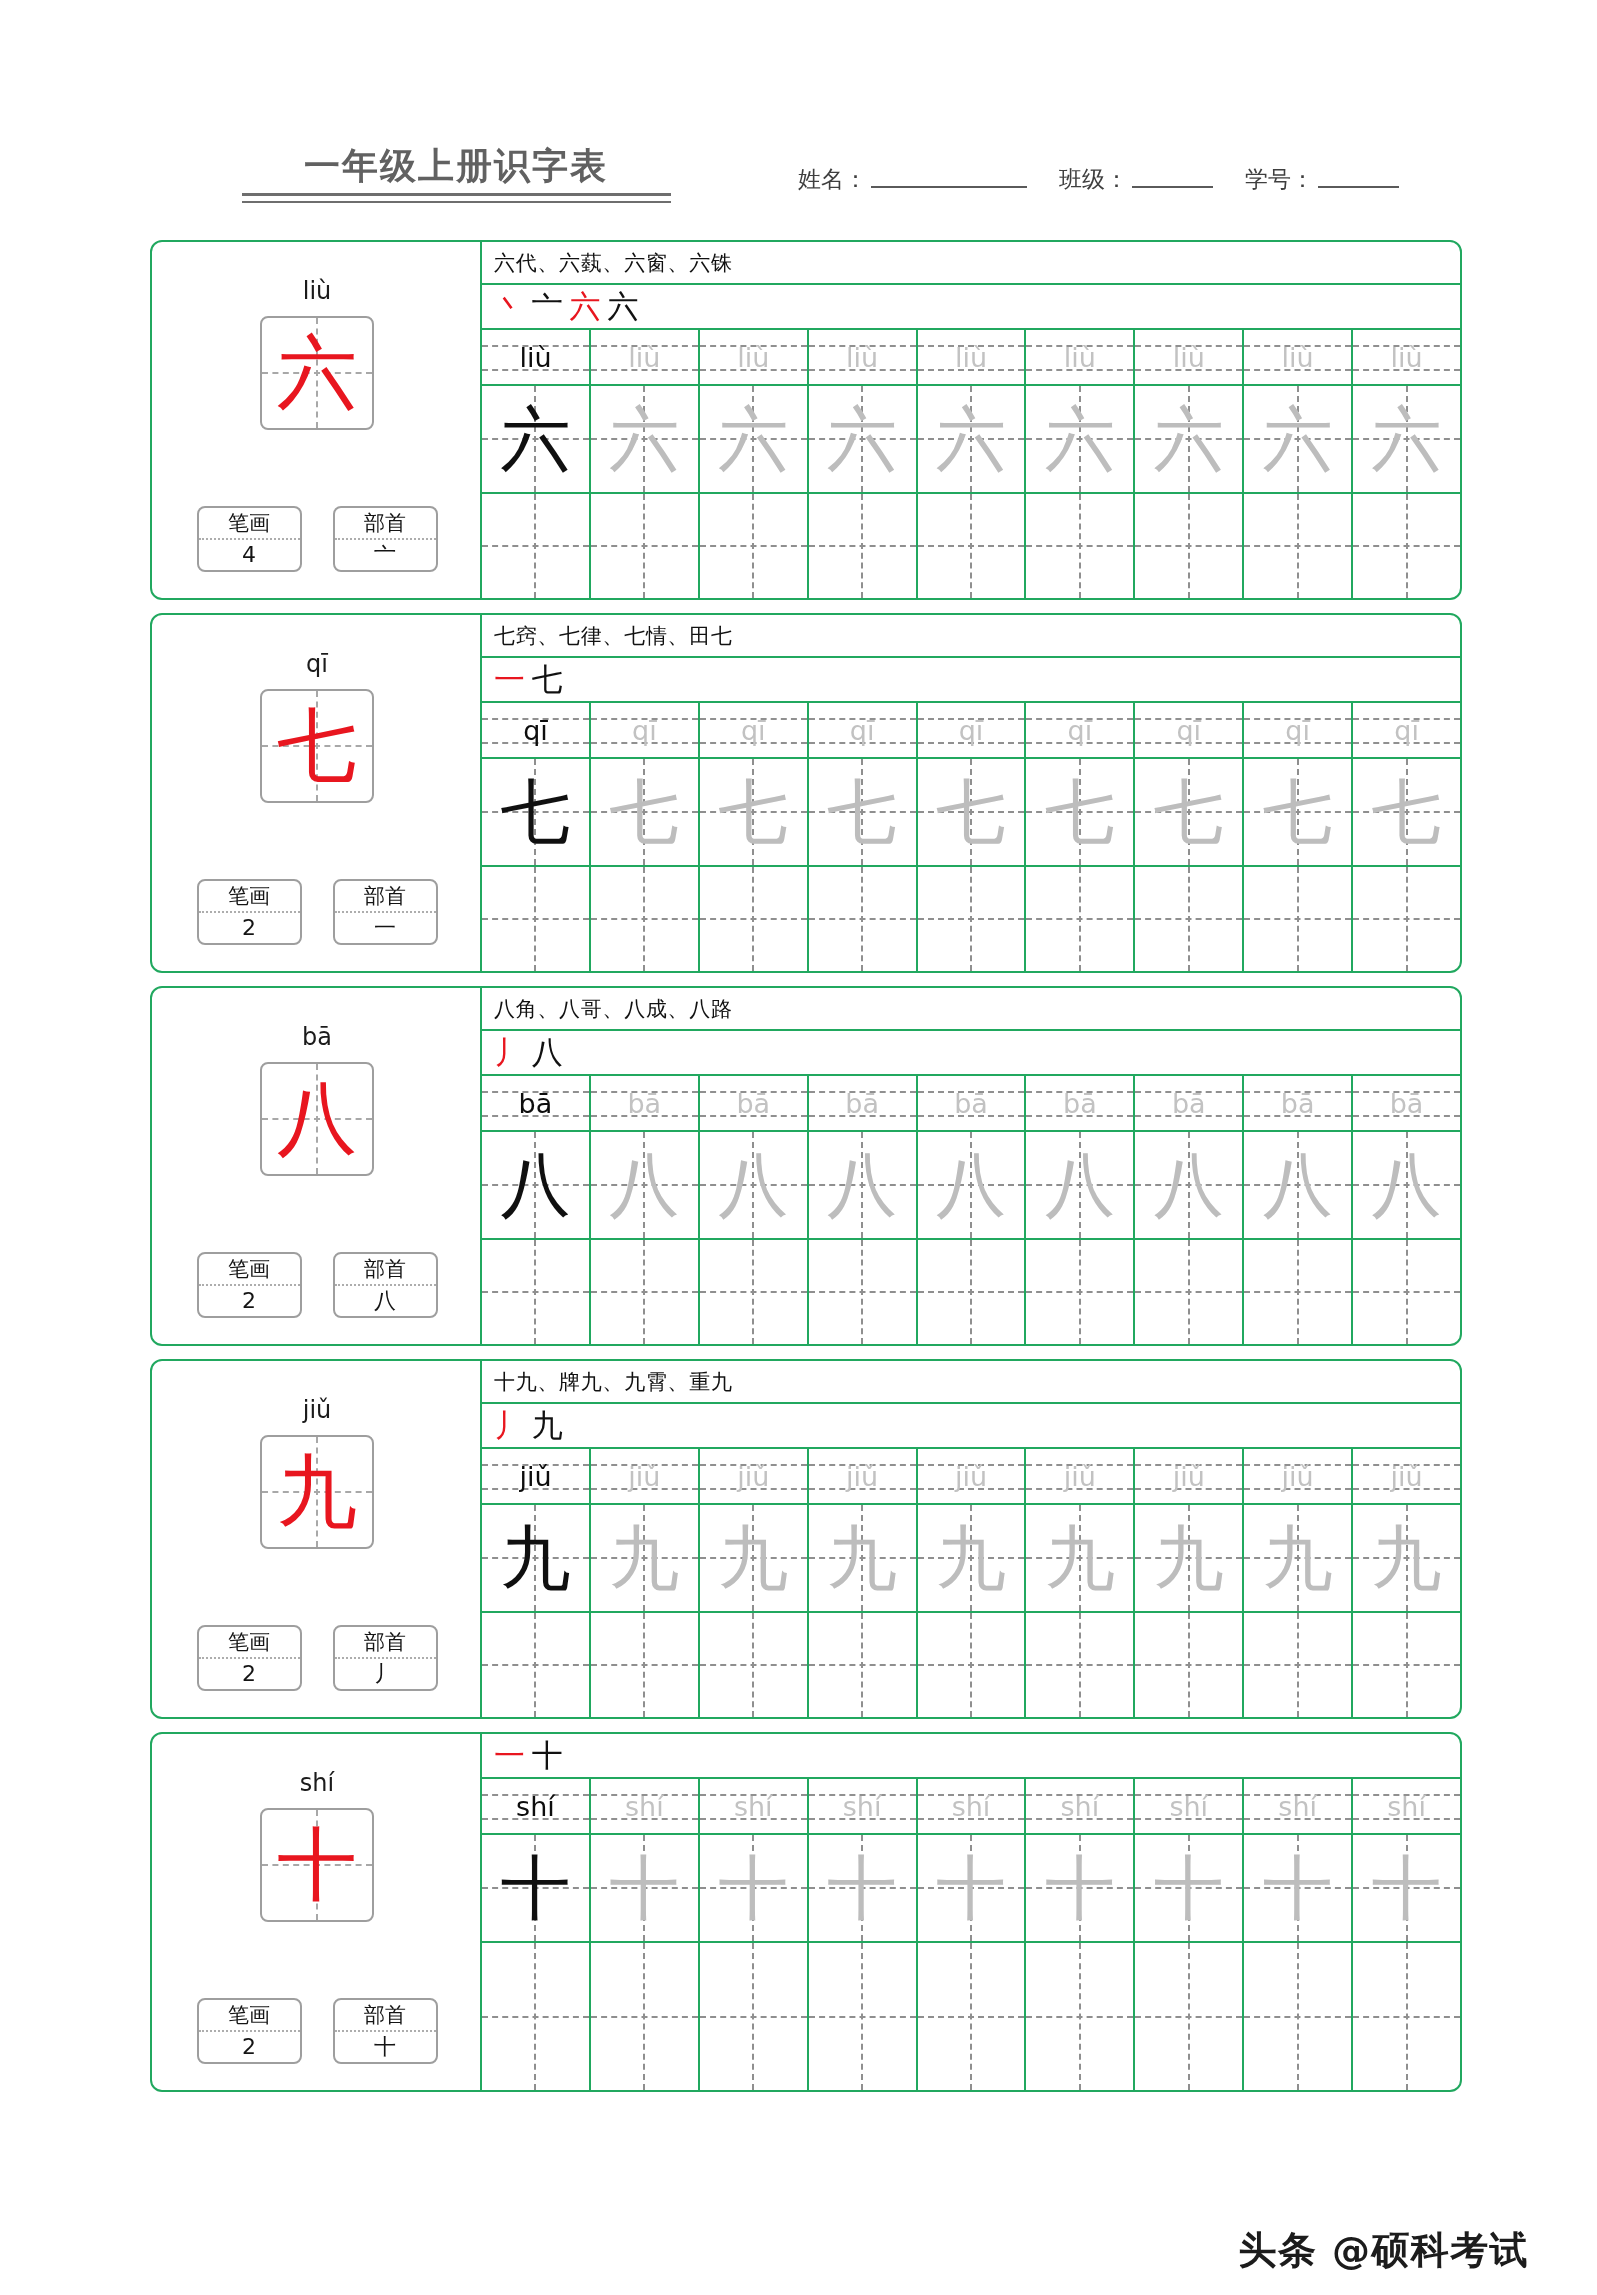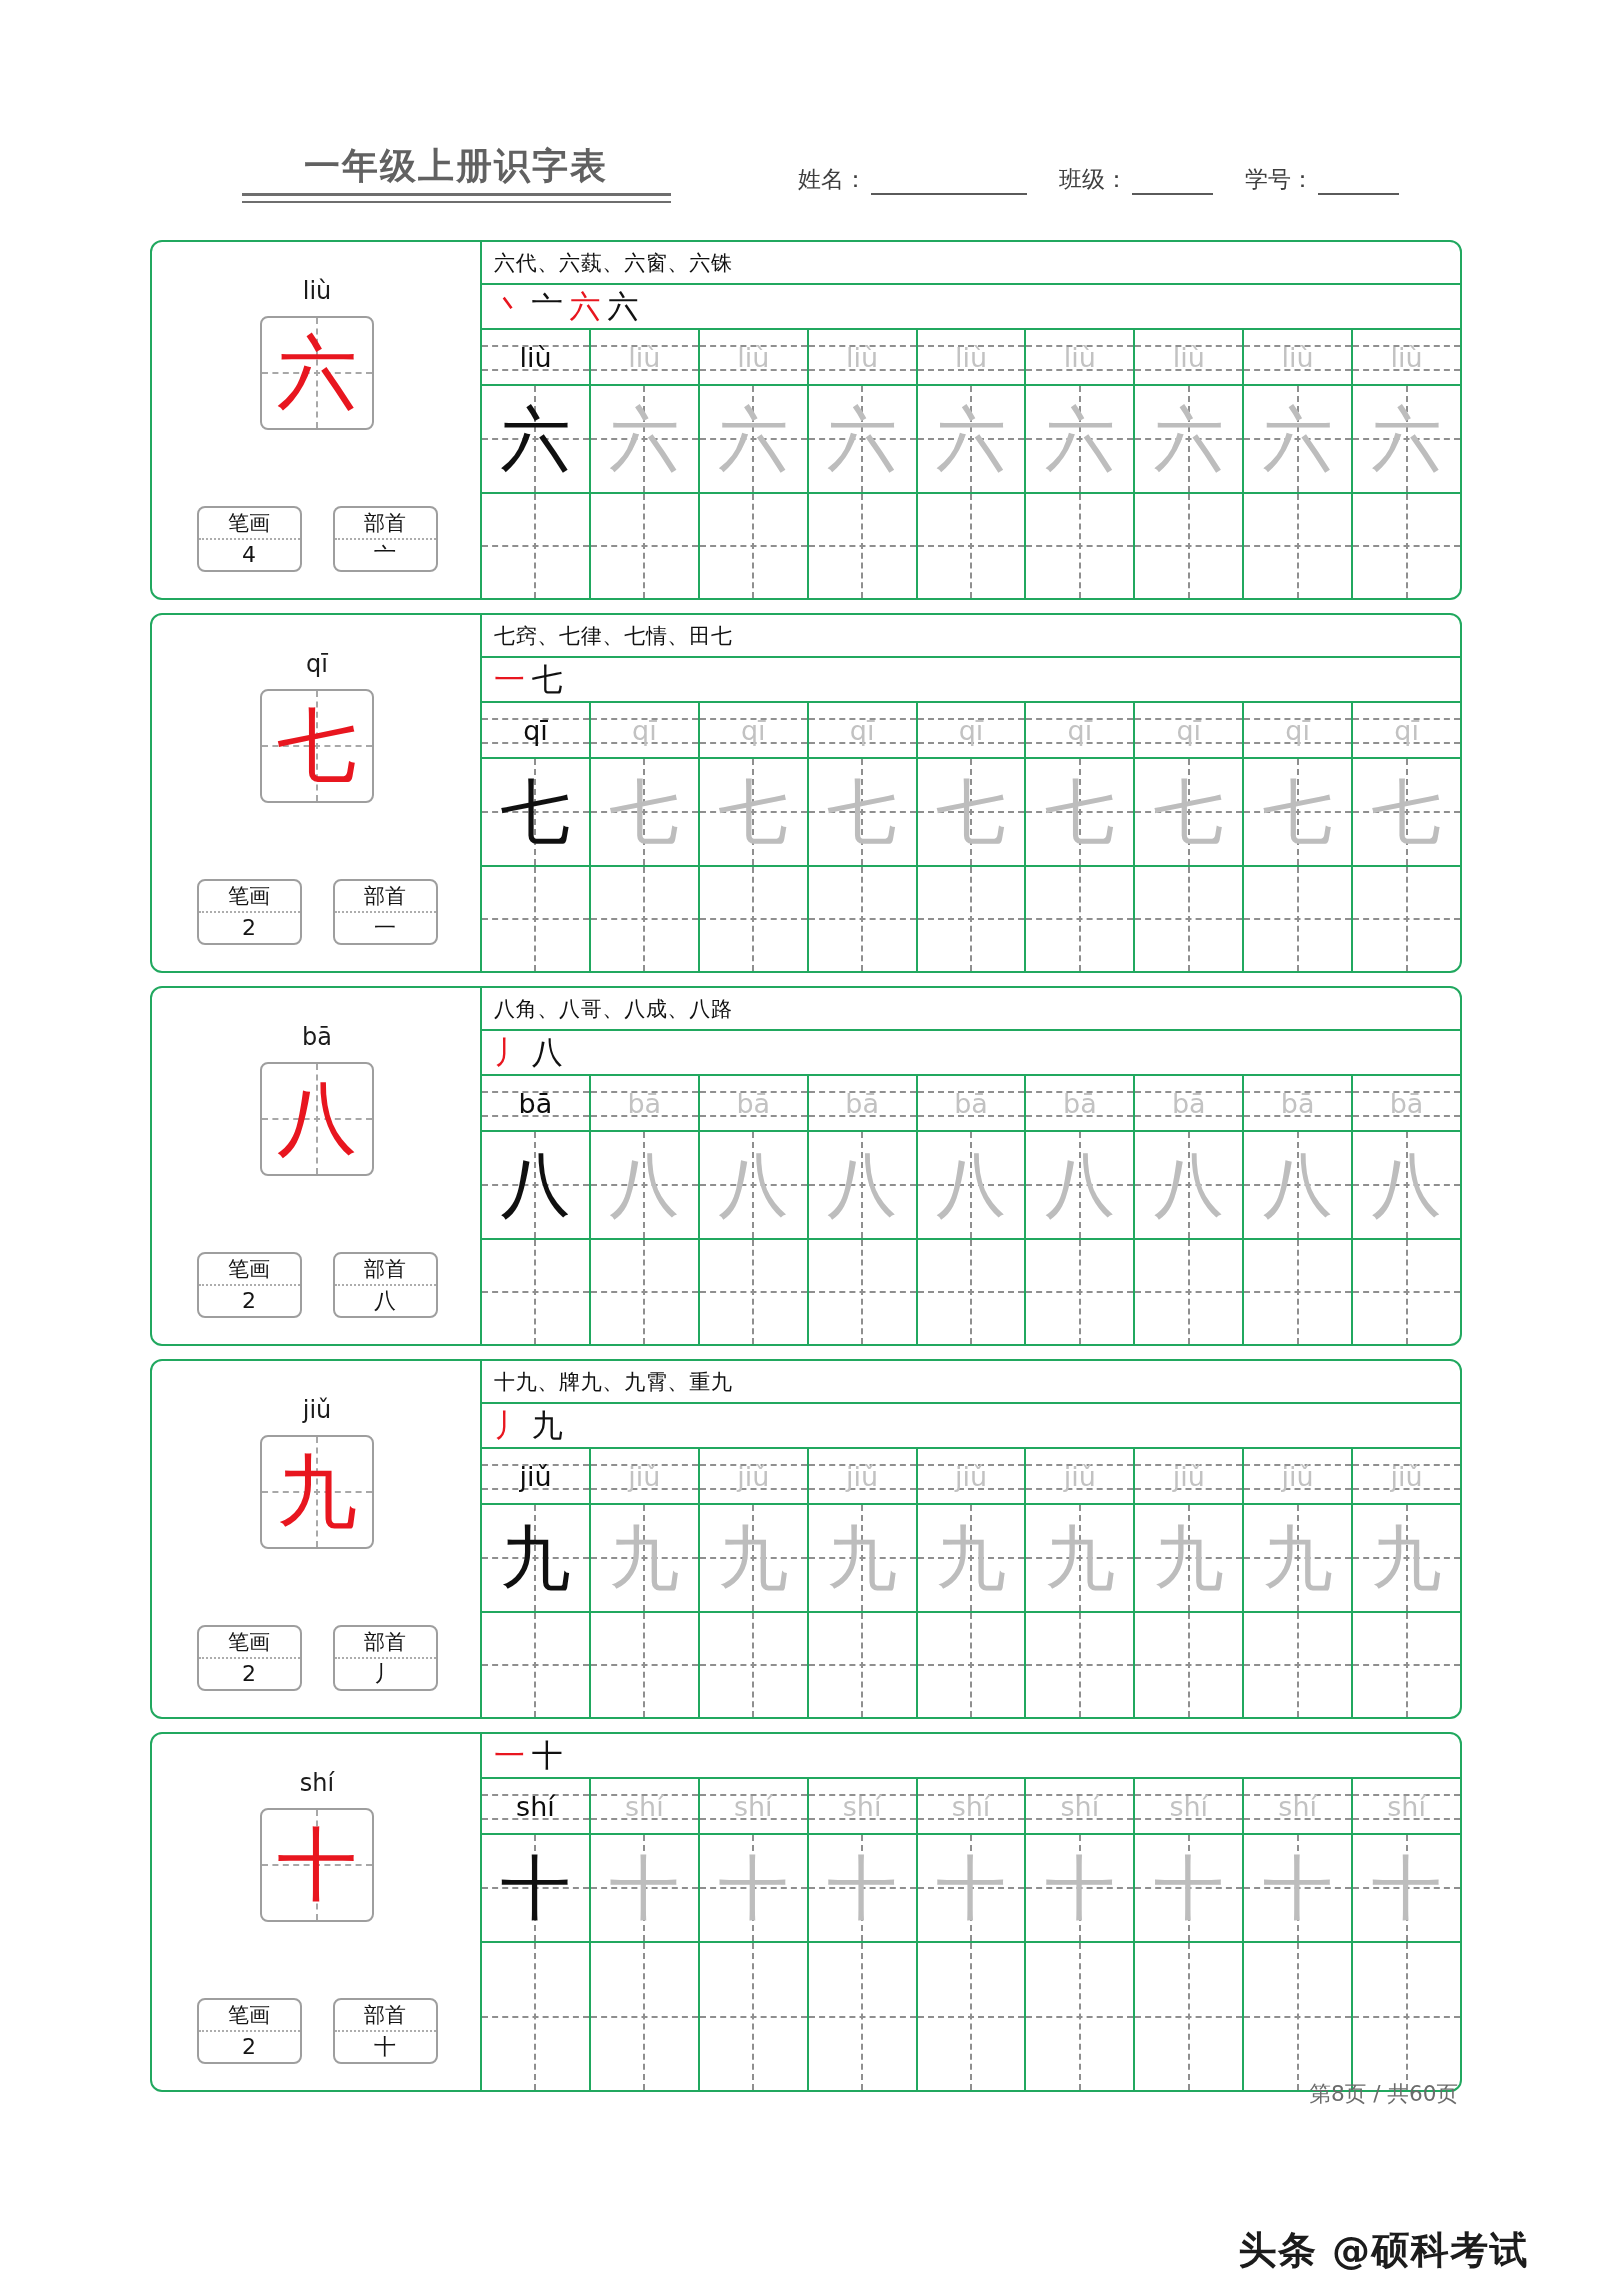--- a/index.html
+++ b/index.html
@@ -51,21 +51,21 @@
   .meta {
     flex: 1;
     display: flex;
     align-items: center;
     gap: 0px;
     padding-top: 19px;
     font-size: 23px;
     color: #474747;
     white-space: nowrap;
   }
-  .meta-field { display: flex; align-items: flex-end; }
+  .meta-field { display: flex; }
   .meta-label { font-size: 23px; color: #3f3f3f; }
   .meta-blank {
     display: inline-block;
     border-bottom: 2.7px solid #5a5a5a;
     height: 24px;
     margin-left: 4px;
   }
   .blank-name  { width: 156px; }
   .blank-class { width: 81px; }
   .blank-no    { width: 81px; }
@@ -1112,20 +1112,17 @@
             </div>
             <div class="wcell">
               <div class="cv"></div>
               <div class="ch"></div>
             </div>
           </div>
         </div>
       </div>
     </div>
 
-  <div class="footer">
-    <span>第8页 / 共60页</span>
-  </div>
 
   <div class="watermark">头条 @硕科考试</div>
 
 </div>
 
 
 </body></html>

